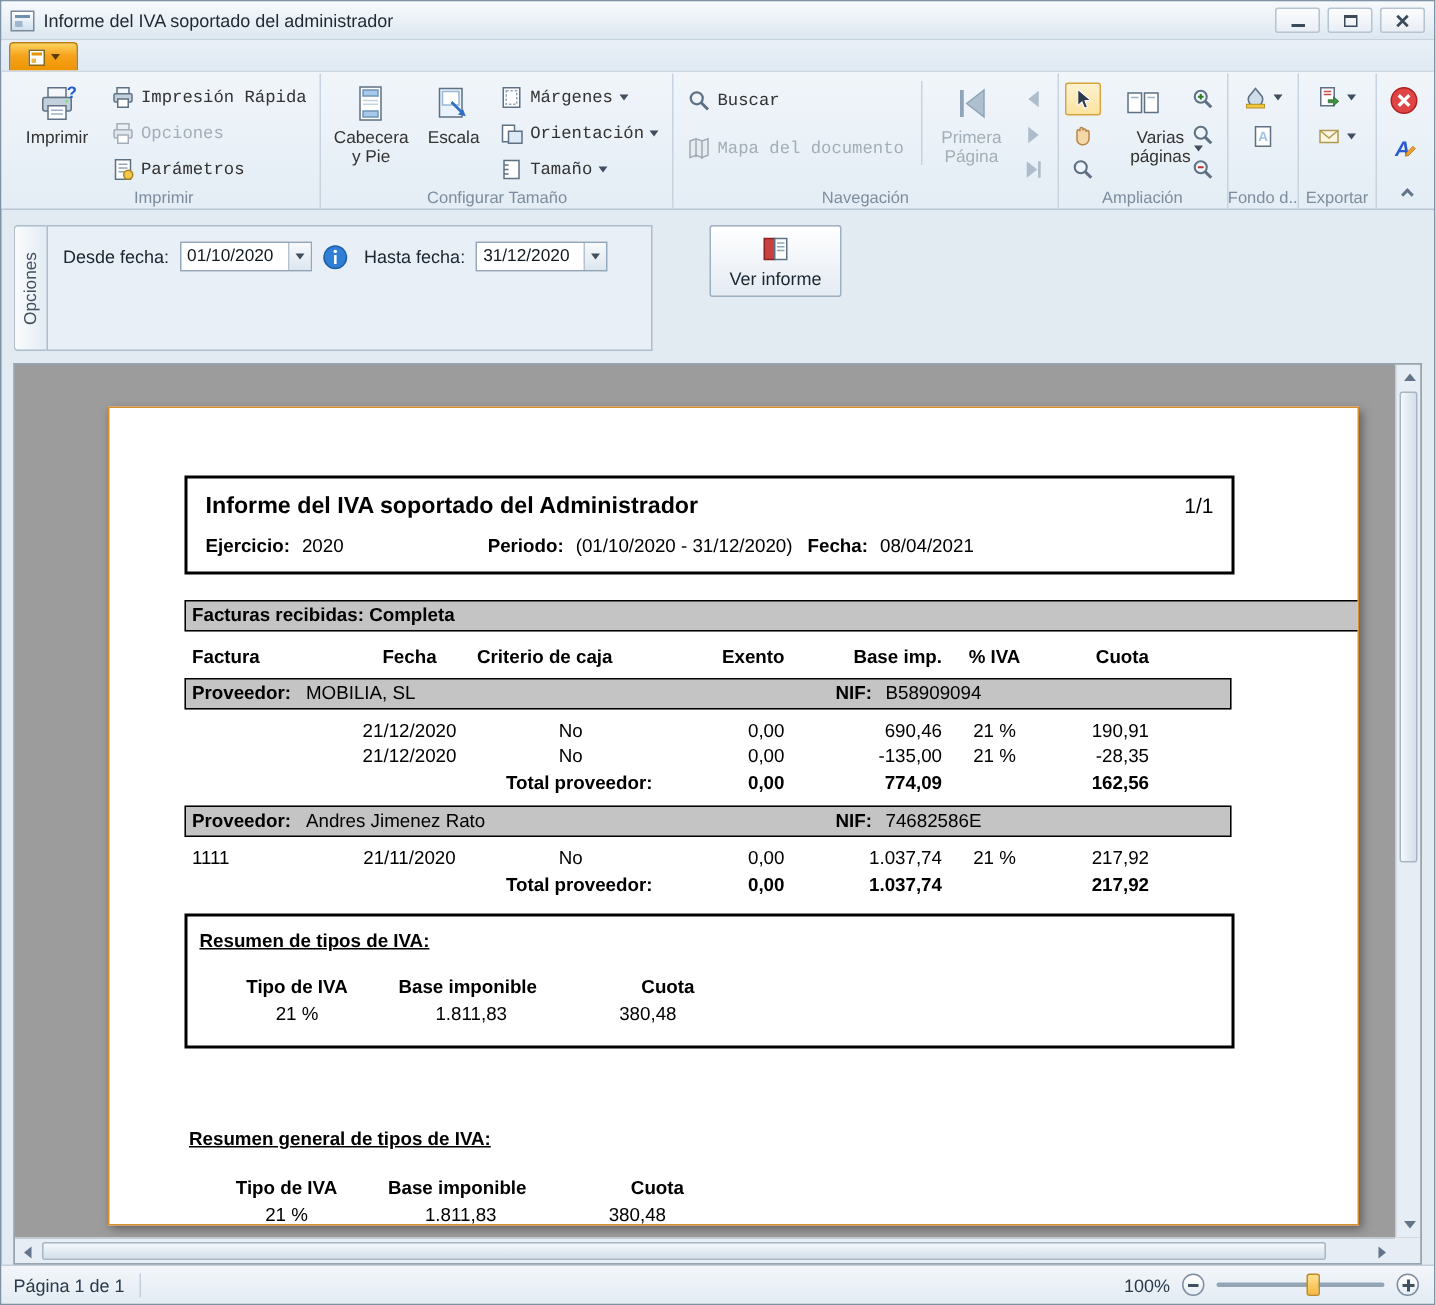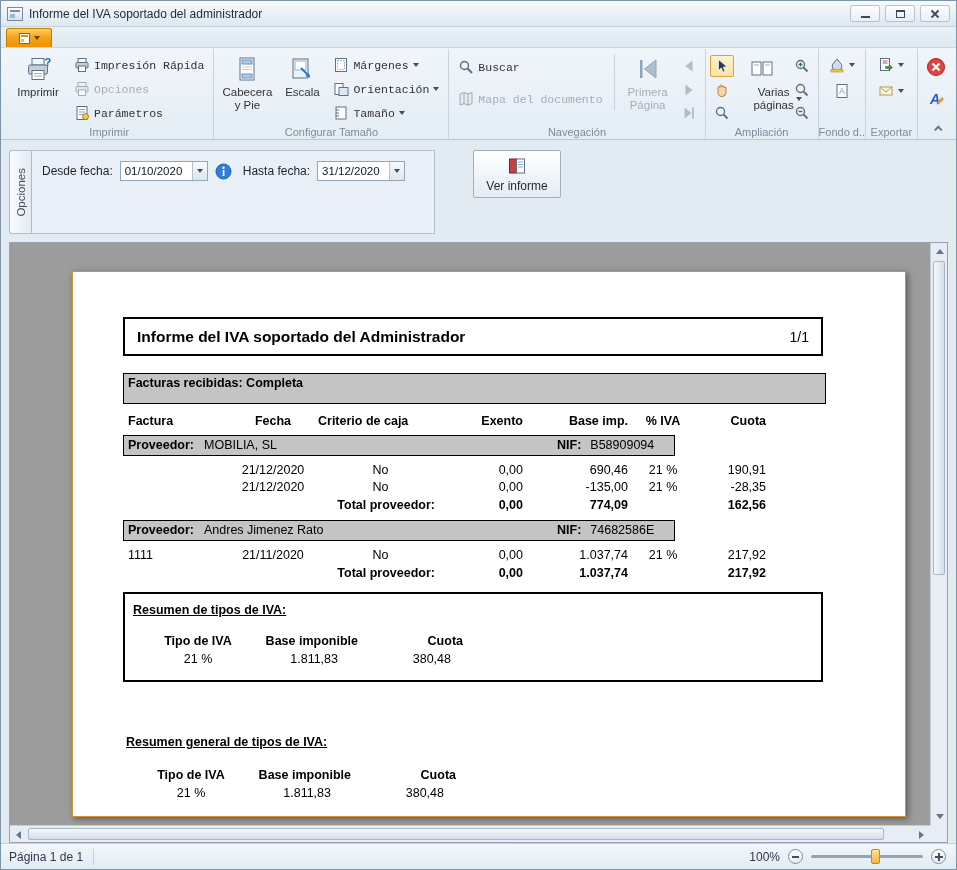--- a/index.html
+++ b/index.html
@@ -62,26 +62,26 @@
   .page { position:absolute; left:62px; top:28px; width:834px; height:546px; background:#ffffff; border:1px solid #d98e2f; box-shadow:2px 2px 6px rgba(40,40,40,.55); overflow:hidden; }
   .rpt { padding:45px 0 0 50px; width:780px; font-size:12.5px; color:#000; line-height:16px; }
   .b { font-weight:bold; }
   .rpt-headbox { width:700px; border:2px solid #000; padding:10px 12px 9px; }
   .rpt-title-row { display:flex; align-items:baseline; }
   .rpt-title { font-size:15.5px; font-weight:bold; }
   .rpt-pageno { margin-left:auto; font-size:14px; }
   .rpt-meta { display:flex; margin-top:10px; font-size:12.5px; align-items:baseline; }
   .rpt-meta .v { margin-left:8px; }
   .gap96 { margin-left:96px; } .gap10 { margin-left:10px; }
-  .rpt-secbar { width:703px; margin-top:17px; border:1px solid #000; background:#c4c4c4; font-weight:bold; padding:1px 4px 12px; }
+  .rpt-secbar { width:820px; margin-top:17px; border:1px solid #000; background:#c4c4c4; font-weight:bold; padding:1px 4px 2px; }
   .grid7 { display:grid; grid-template-columns:105px 90px 125px 80px 105px 70px 68px; width:643px; }
   .rpt-cols { margin-top:9px; font-weight:bold; }
   .ta-l { text-align:left; } .ta-c { text-align:center; } .ta-r { text-align:right; }
   .pl5 { padding-left:5px; }
-  .rpt-provbar { width:552px; margin-top:6px; border:1px solid #000; background:#c4c4c4; position:relative; padding:1px 4px 2px; }
+  .rpt-provbar { width:698px; margin-top:6px; border:1px solid #000; background:#c4c4c4; position:relative; padding:1px 4px 2px; }
   .prov-name { margin-left:10px; }
   .nif { position:absolute; left:433px; top:1px; }
   .nif .v { margin-left:9px; font-weight:normal; }
   .rpt-row { line-height:17px; }
   .rows-block { margin-top:6px; }
   .rpt-total { font-weight:bold; margin-top:1px; line-height:17px; }
   .total-lbl { grid-column:1 / 4; text-align:right; padding-right:8px; }
   .rpt-sumbox { width:700px; margin-top:10px; border:2px solid #000; padding:8px 8px 13px; }
   .sum-title { font-weight:bold; text-decoration:underline; }
   .grid3 { display:grid; grid-template-columns:130px 95px 113px; }
@@ -460,20 +460,28 @@
 
   <div class="preview">
     <div class="page">
       <div class="rpt">
 
         <div class="rpt-headbox">
           <div class="rpt-title-row">
             <span class="rpt-title">Informe del IVA soportado del Administrador</span>
             <span class="rpt-pageno">1/1</span>
           </div>
+          <div class="rpt-meta">
+            <span class="b">Ejercicio:</span>
+            <span class="v">2020</span>
+            <span class="b gap96">Periodo:</span>
+            <span class="v">(01/10/2020 - 31/12/2020)</span>
+            <span class="b gap10">Fecha:</span>
+            <span class="v">08/04/2021</span>
+          </div>
         </div>
 
         <div class="rpt-secbar">Facturas recibidas: Completa</div>
 
         <div class="grid7 rpt-cols">
           <span class="ta-l pl5">Factura</span>
           <span class="ta-c">Fecha</span>
           <span class="ta-l">Criterio de caja</span>
           <span class="ta-r">Exento</span>
           <span class="ta-r">Base imp.</span>

